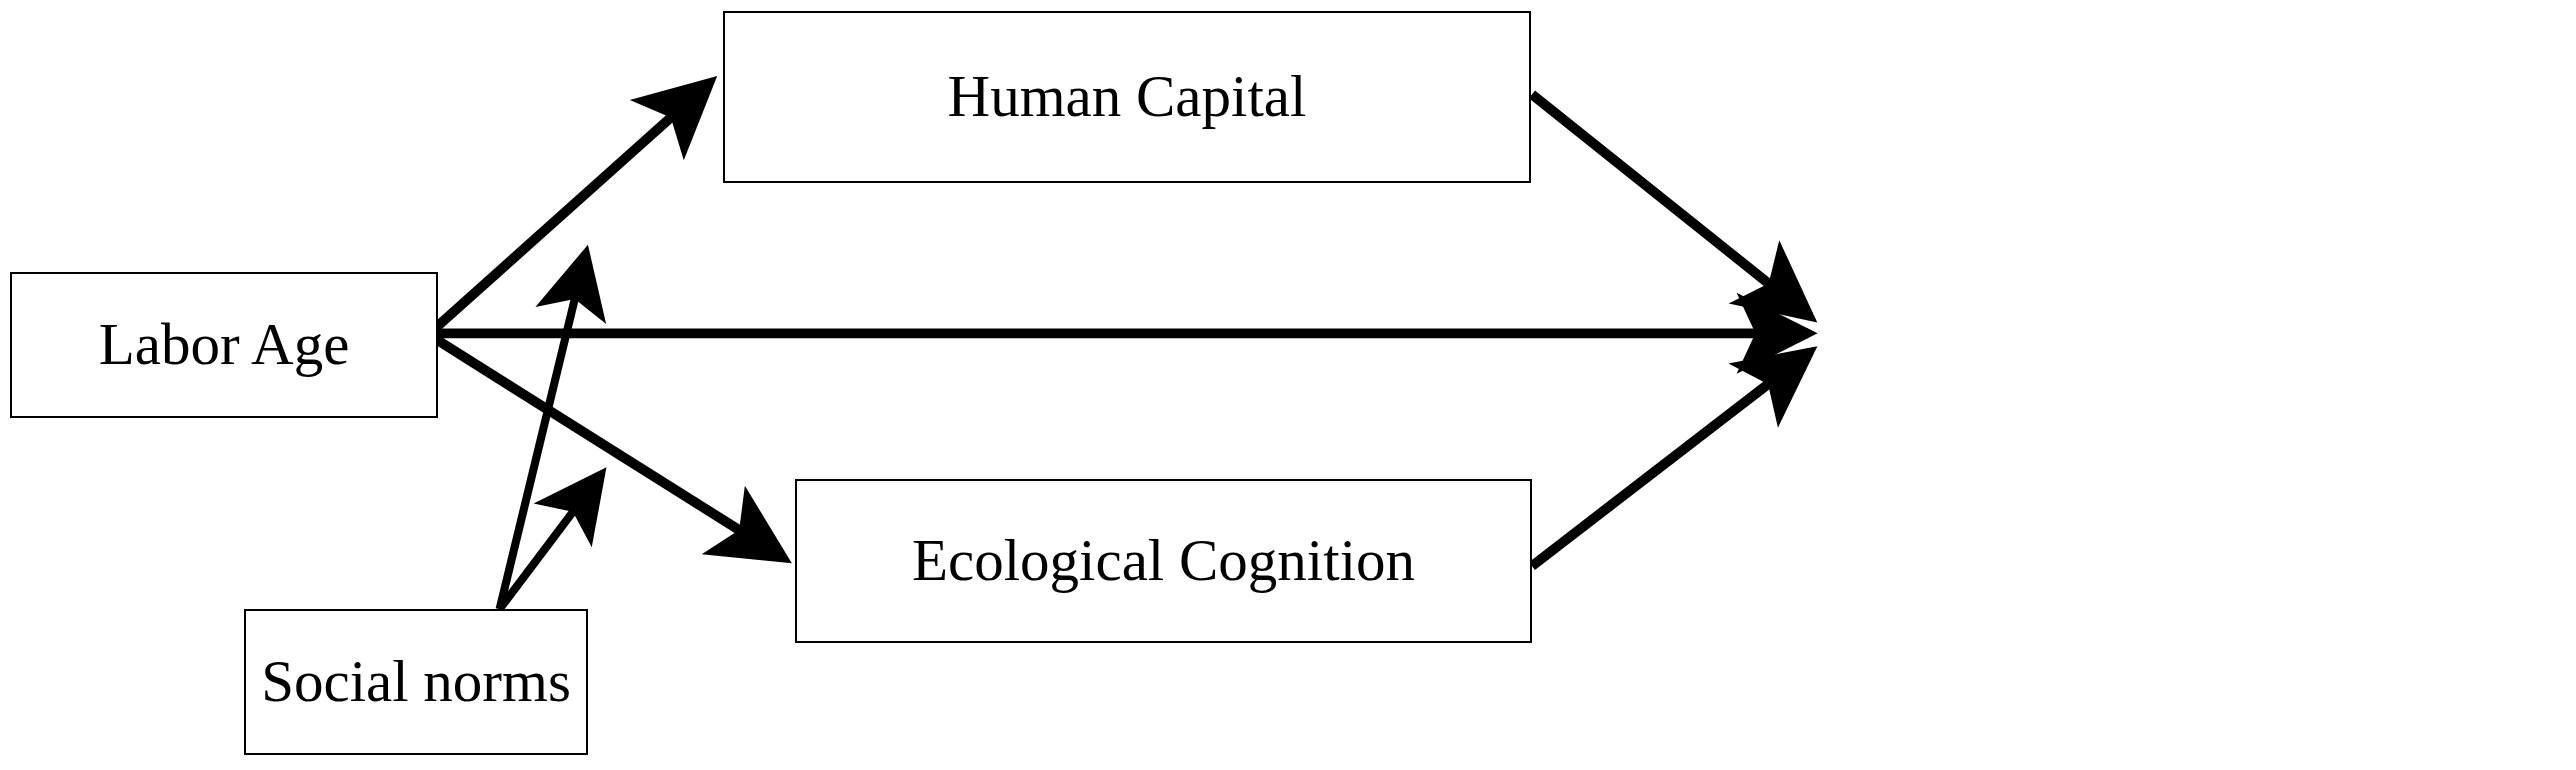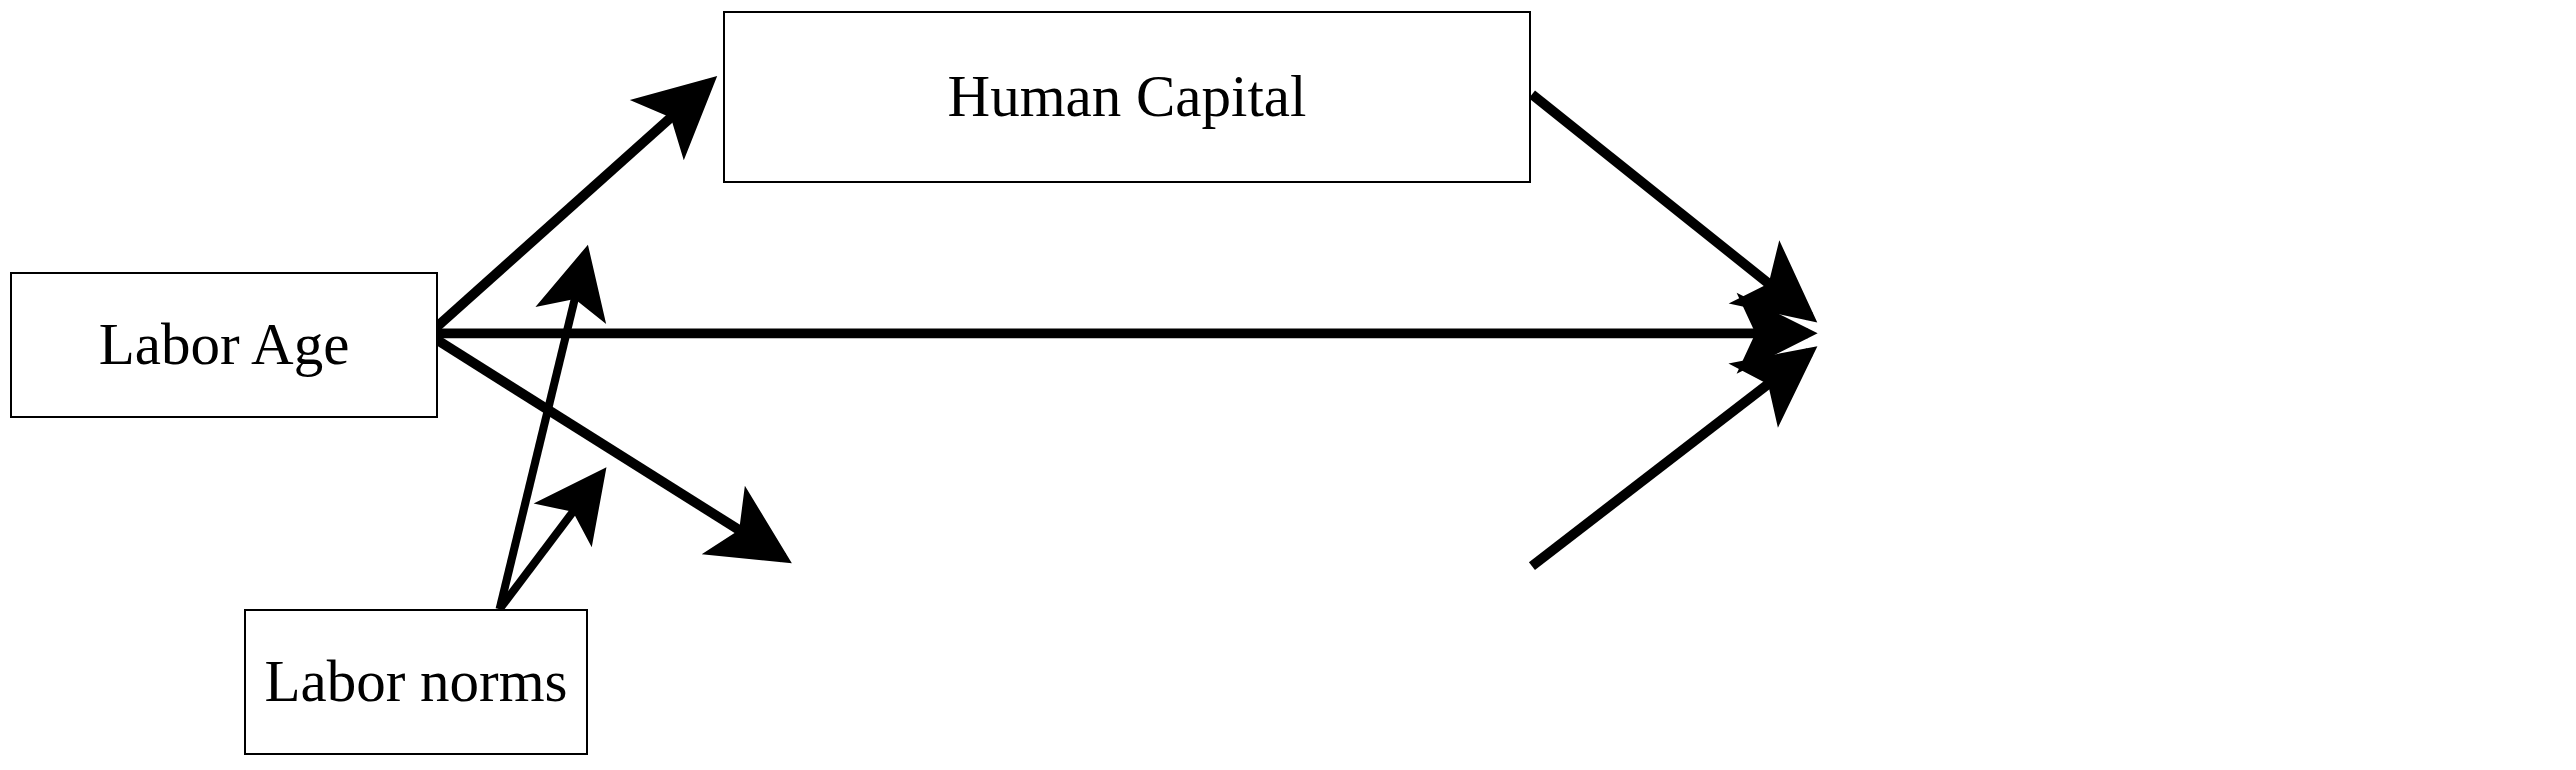--- a/index.html
+++ b/index.html
@@ -87,20 +87,23 @@
   </svg>
 
   <div class="node-box" id="node-labor-age">
     <span class="node-label">Labor Age</span>
   </div>
 
   <div class="node-box" id="node-human-capital">
     <span class="node-label">Human Capital</span>
   </div>
 
+  <div class="node-box" id="node-ecological-cognition">
+    <span class="node-label">Ecological Cognition</span>
+  </div>
 
 
   <div class="node-box" id="node-social-norms">
-    <span class="node-label">Labor norms</span>
+    <span class="node-label">Social norms</span>
   </div>
 
 </div>
 
 
 </body></html>

